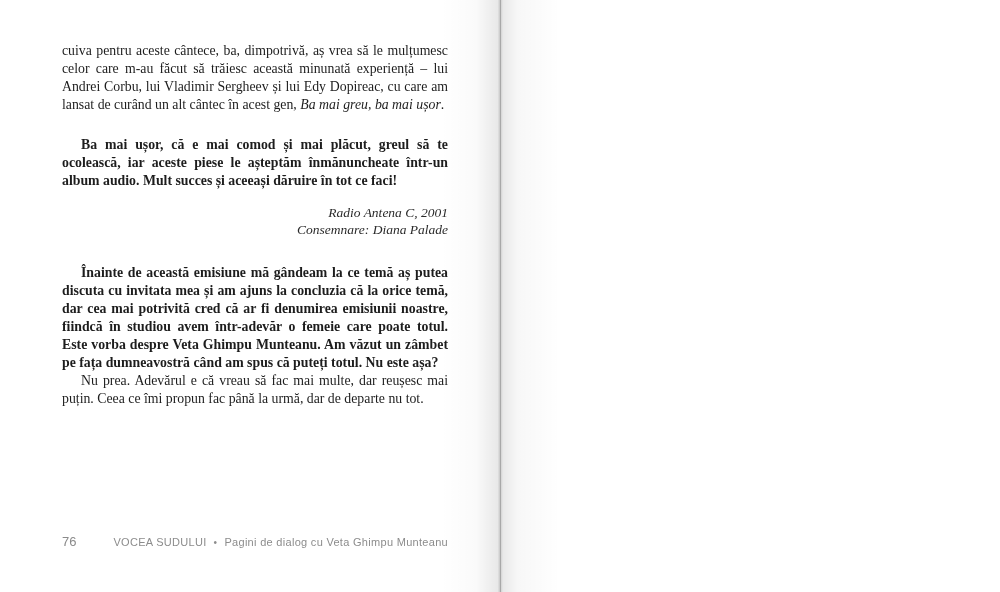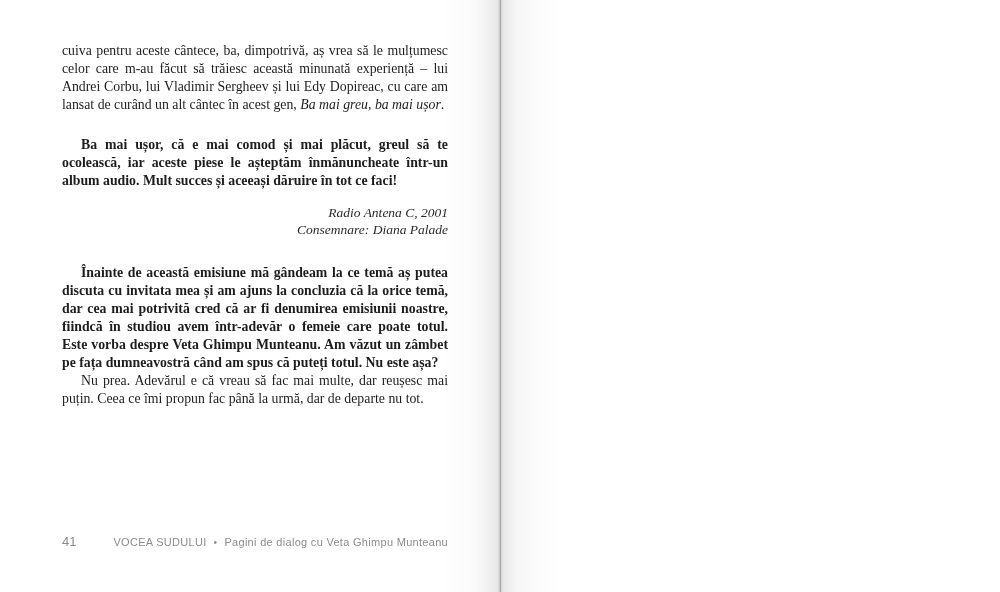--- a/index.html
+++ b/index.html
@@ -108,21 +108,21 @@
 
       <p class="attribution"><span>Radio Antena C, 2001</span><br><span>Consemnare: Diana Palade</span></p>
 
       <p class="body bold indent mt-intro">Înainte de această emisiune mă gândeam la ce temă aș putea discuta cu invitata mea și am ajuns la concluzia că la orice temă, dar cea mai potrivită cred că ar fi denumirea emisiunii noastre, fiindcă în studiou avem într-adevăr o femeie care poate totul. Este vorba despre Veta Ghimpu Munteanu. Am văzut un zâmbet pe fața dumneavostră când am spus că puteți totul. Nu este așa?</p>
 
       <p class="body indent">Nu prea. Adevărul e că vreau să fac mai multe, dar reușesc mai puțin. Ceea ce îmi propun fac până la urmă, dar de departe nu tot.</p>
 
     </div>
 
     <div class="footer footer-left">
-      <span class="pagenum">41</span>
+      <span class="pagenum">76</span>
       <span class="running"><span>VOCEA SUDULUI</span><span class="bullet">•</span><span>Pagini de dialog cu Veta Ghimpu Munteanu</span></span>
     </div>
   </div>
 
   <div class="page page-right">
     
 
     
   </div>
 

